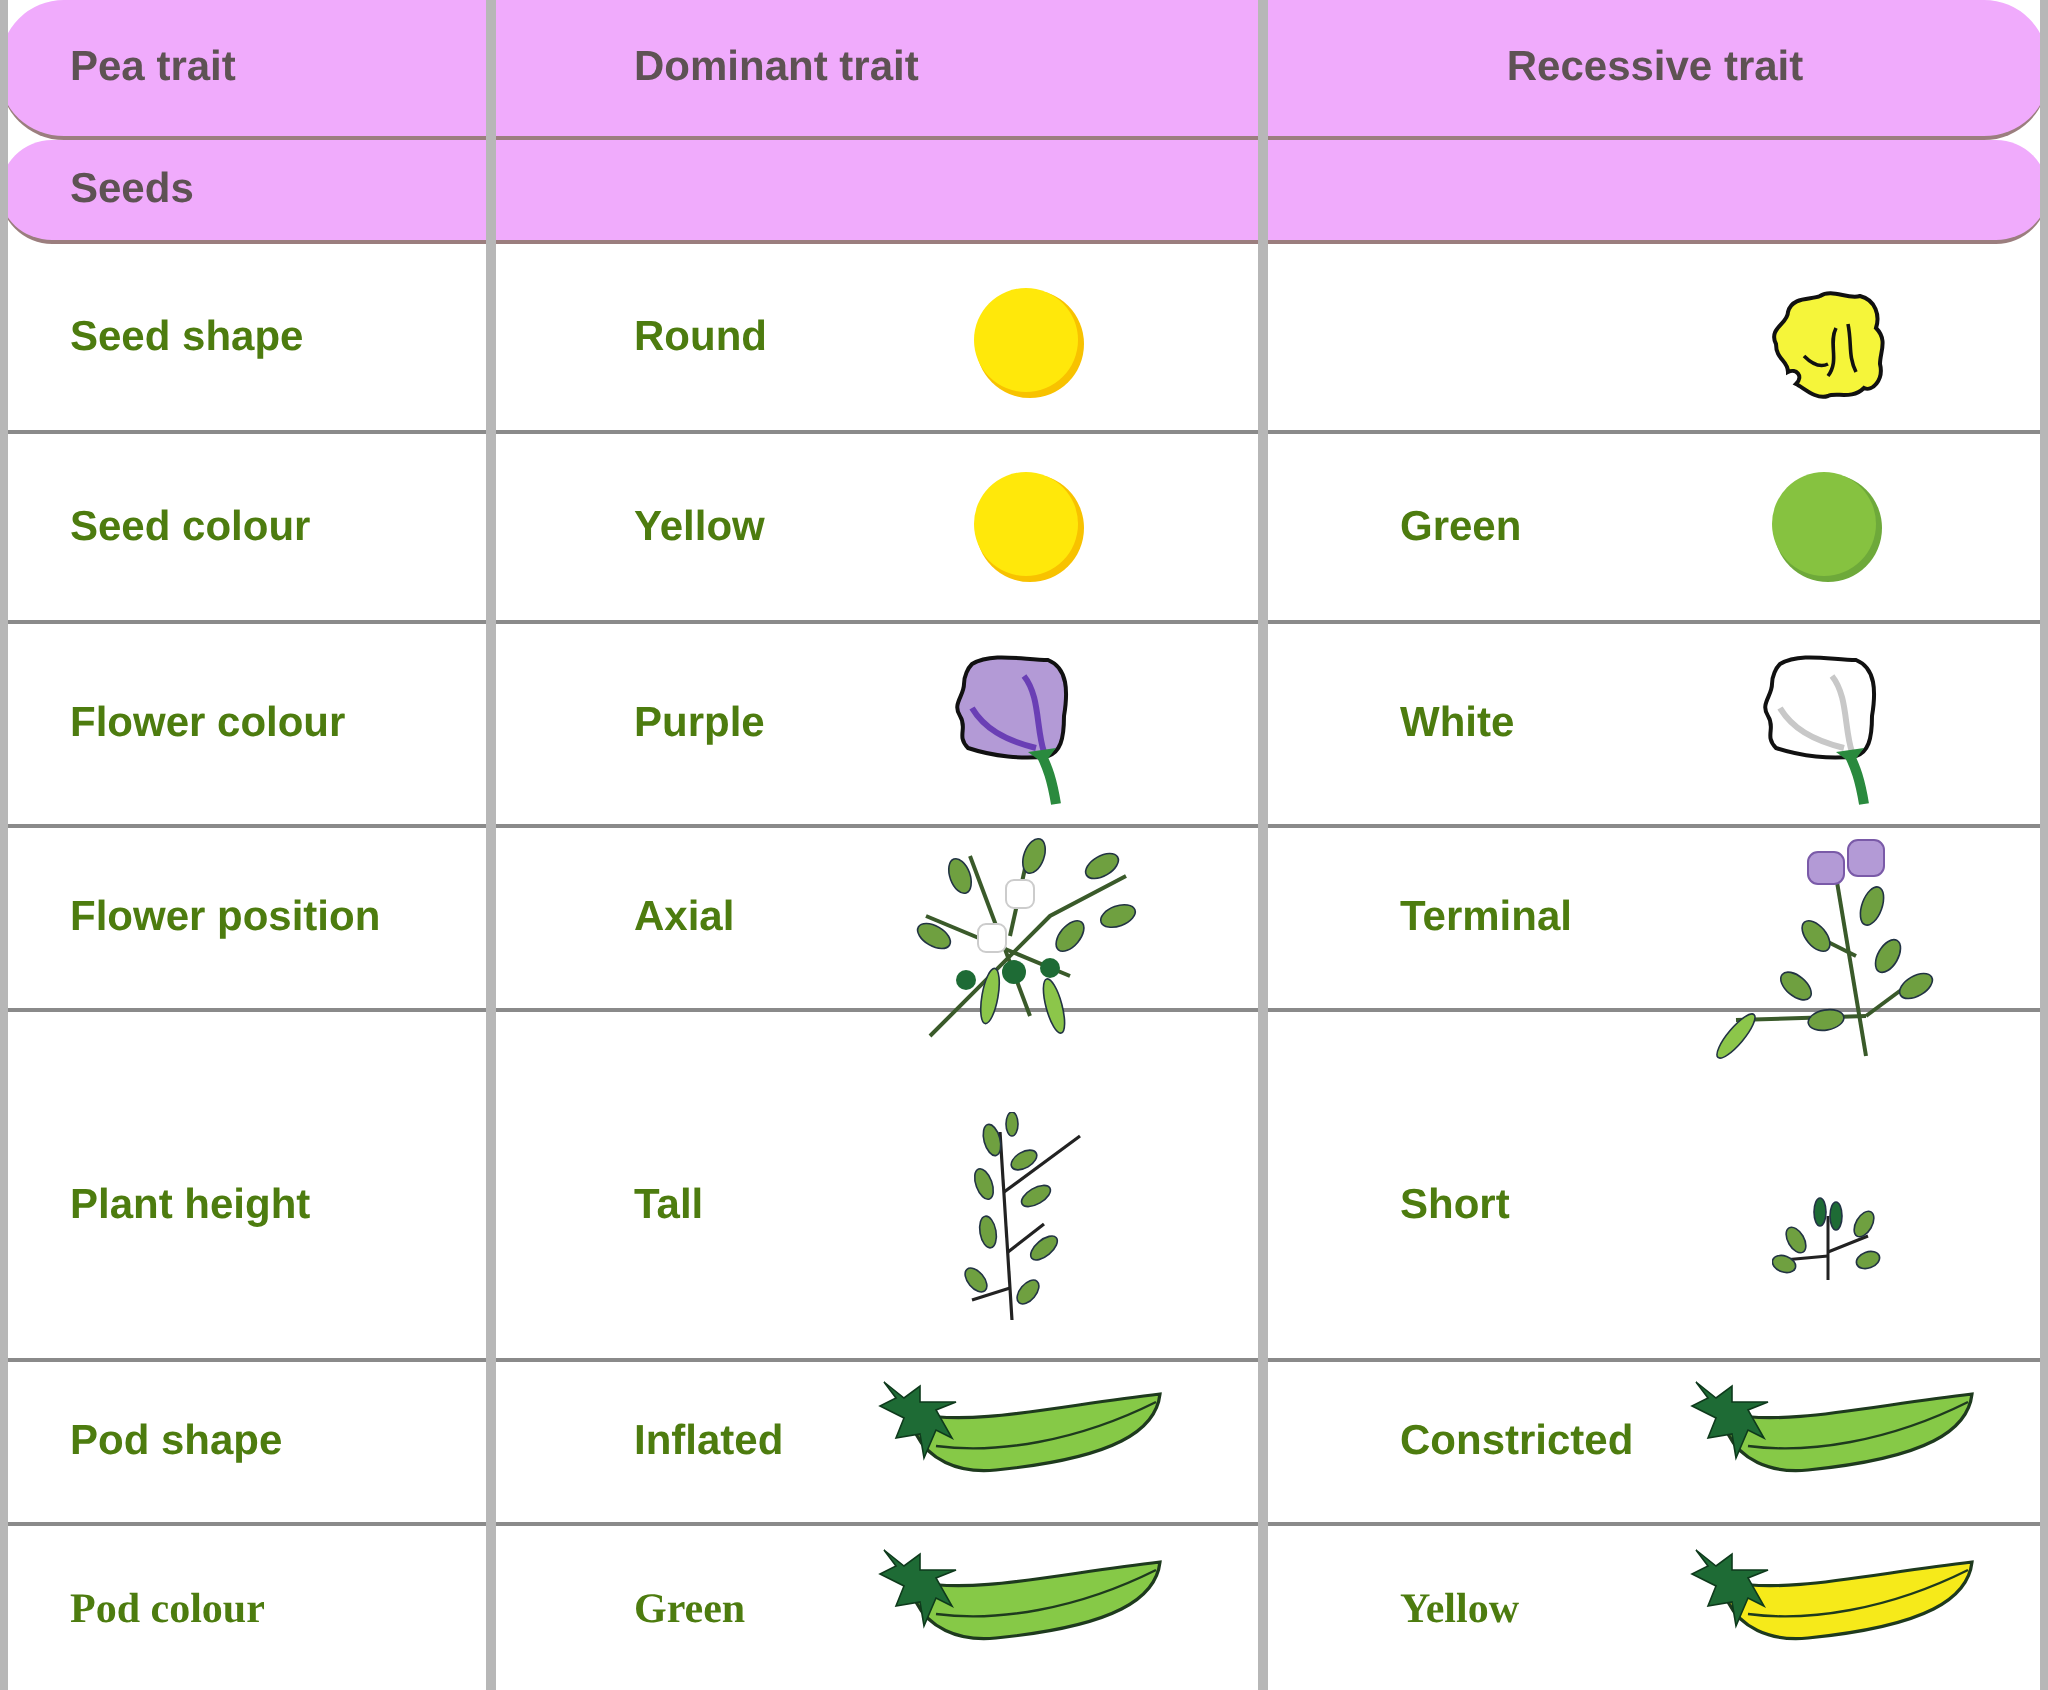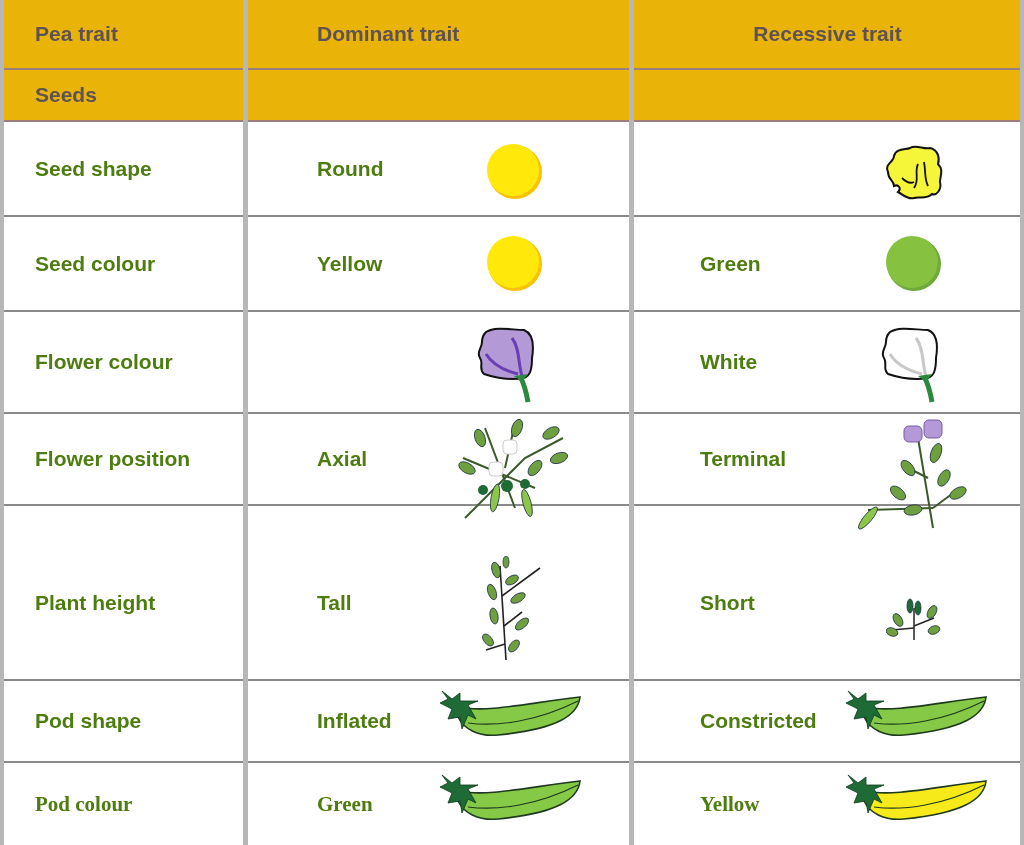--- a/index.html
+++ b/index.html
@@ -1,19 +1,19 @@
 <!DOCTYPE html>
 <html><head>
 <meta charset="utf-8">
 <style>
   html, body { margin:0; padding:0; background:#fff; }
   body { width:1024px; height:845px; overflow:hidden; font-family:"Liberation Sans", sans-serif; }
   .tbl { position:relative; width:1024px; height:845px; }
   .row { position:absolute; left:0; width:1024px; border-bottom:2px solid #8a8a8a; box-sizing:border-box; }
-  .hdr { background:#eab308; border-bottom-color:#9b7e7e; }
+  .hdr { background:#f0abfc; border-bottom-color:#9b7e7e;border-radius:32px; }
   .cell { position:absolute; top:0; bottom:0; display:flex; align-items:center; color:#4d7c0f; font-weight:bold; font-size:21px; box-sizing:border-box; }
   .hdr .cell { color:#5e5254; }
   .c0 { left:0; width:245px; padding-left:35px; }
   .c1 { left:245px; width:386px; padding-left:72px; }
   .c2 { left:631px; width:393px; padding-left:69px; }
   .hdr .c1.center, .hdr .c2.center { justify-content:center; padding-left:0; }
   .vline { position:absolute; top:0; width:5px; height:845px; background:#b7b7b7; }
   .pic { position:absolute; }
 </style>
 </head>
@@ -53,20 +53,21 @@
         <circle cx="28" cy="28" r="26" fill="#ffe80a"></circle>
     </svg>
     <svg class="pic" style="left:884px;top:17px" width="60" height="60" viewBox="0 0 60 60">
       <circle cx="30" cy="30" r="27" fill="#6ea93a"></circle>
         <circle cx="28" cy="28" r="26" fill="#86c240"></circle>
     </svg>
   </div>
 
   <div class="row" style="top:312px;height:102px;">
     <div class="cell c0">Flower colour</div>
+    <div class="cell c1">Purple</div>
     <div class="cell c2">White</div>
     <svg class="pic" style="left:472px;top:12px" width="72" height="82" viewBox="0 0 72 82">
       <path d="M14 8 C24 2 40 6 52 6 C62 10 62 22 60 34 C60 46 58 52 52 54 C40 56 24 54 12 50 C6 44 12 40 8 34 C4 28 10 24 10 18 C10 14 12 10 14 8 Z" fill="#b39ad6" stroke="#111" stroke-width="2"></path>
       <path d="M40 14 C48 24 46 40 50 52 M14 30 C20 40 30 46 46 50" fill="none" stroke="#6a3fb5" stroke-width="3"></path>
       <path d="M48 52 C52 60 54 66 56 78" stroke="#2a8a3e" stroke-width="5" fill="none"></path>
       <path d="M42 52 L56 50 L50 58 Z" fill="#2a8a3e"></path>
     </svg>
     <svg class="pic" style="left:876px;top:12px" width="72" height="82" viewBox="0 0 72 82">
       <path d="M14 8 C24 2 40 6 52 6 C62 10 62 22 60 34 C60 46 58 52 52 54 C40 56 24 54 12 50 C6 44 12 40 8 34 C4 28 10 24 10 18 C10 14 12 10 14 8 Z" fill="#fff" stroke="#111" stroke-width="2"></path>
       <path d="M40 14 C48 24 46 40 50 52 M14 30 C20 40 30 46 46 50" fill="none" stroke="#c8c8c8" stroke-width="3"></path>

